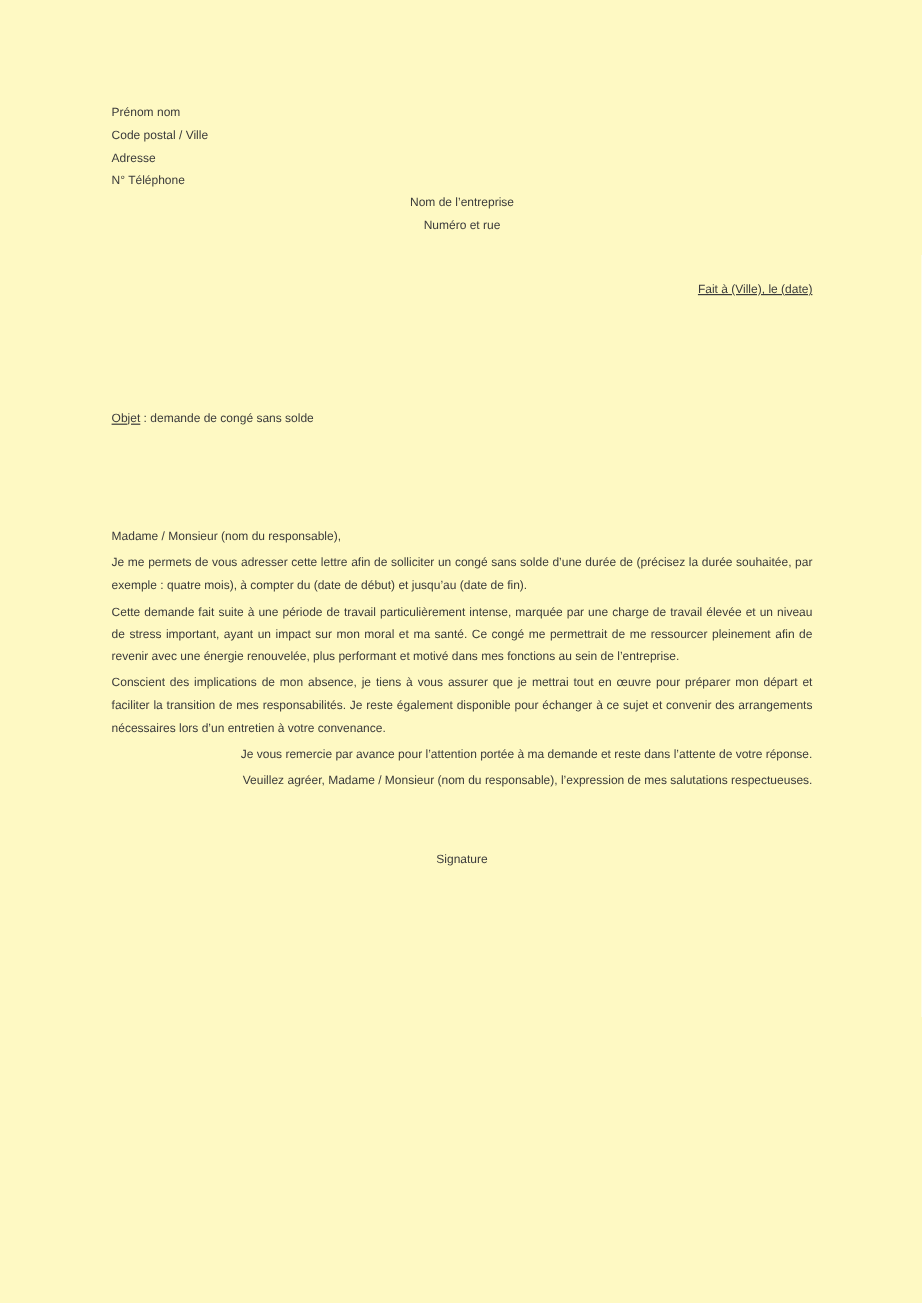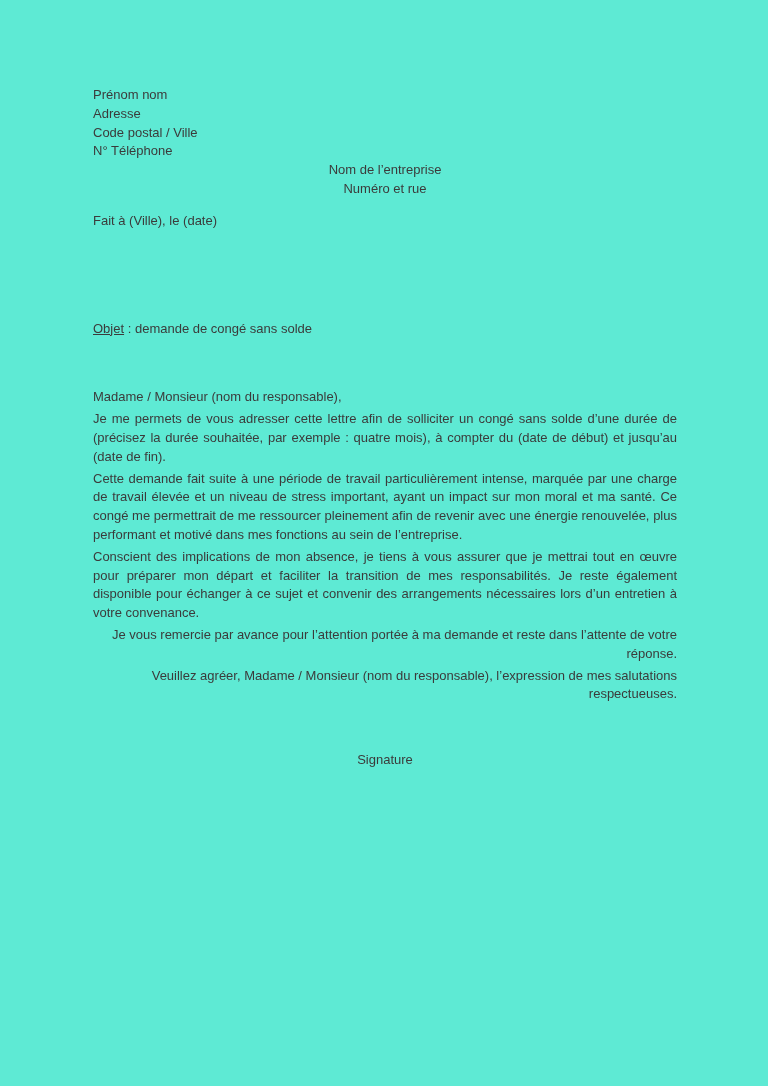--- a/index.html
+++ b/index.html
@@ -5,47 +5,47 @@
   html, body {
     margin: 0;
     padding: 0;
     background: #ffffff;
   }
   .page {
     position: relative;
     width: 768px;
     height: 1086px;
     box-sizing: border-box;
-    background: #5eead4;
+    background: #fef9c3;
     color: #3b3b3b;
     font-family: "Liberation Sans", sans-serif;
-    font-size: 13px;
+    font-size: 10px;
     line-height: 18.8px;
     padding: 86px 91px 0 93px;
     overflow: hidden;
   }
   .sender-block { text-align: left; }
   .recipient-block { text-align: center; }
-  .date-line { text-align: left; margin-top: 13px; }
+  .date-line { text-align: right; margin-top: 34px; text-decoration: underline; }
   .subject-line { margin-top: 89px; }
   .subject-label { text-decoration: underline; }
-  .salutation { margin-top: 50px; }
+  .salutation { margin-top: 80px; }
   .para { margin-top: 3px; text-align: justify; }
   .para.single { text-align: right; }
   .signature { text-align: center; margin-top: 47px; }
 </style>
 </head>
 <body>
 
 <div class="page">
 
   <div class="sender-block">
     <div>Prénom nom</div>
+    <div>Code postal / Ville</div>
     <div>Adresse</div>
-    <div>Code postal / Ville</div>
     <div>N° Téléphone</div>
   </div>
 
   <div class="recipient-block">
     <div>Nom de l’entreprise</div>
     <div>Numéro et rue</div>
   </div>
 
   <div class="date-line">Fait à (Ville), le (date)</div>
 

